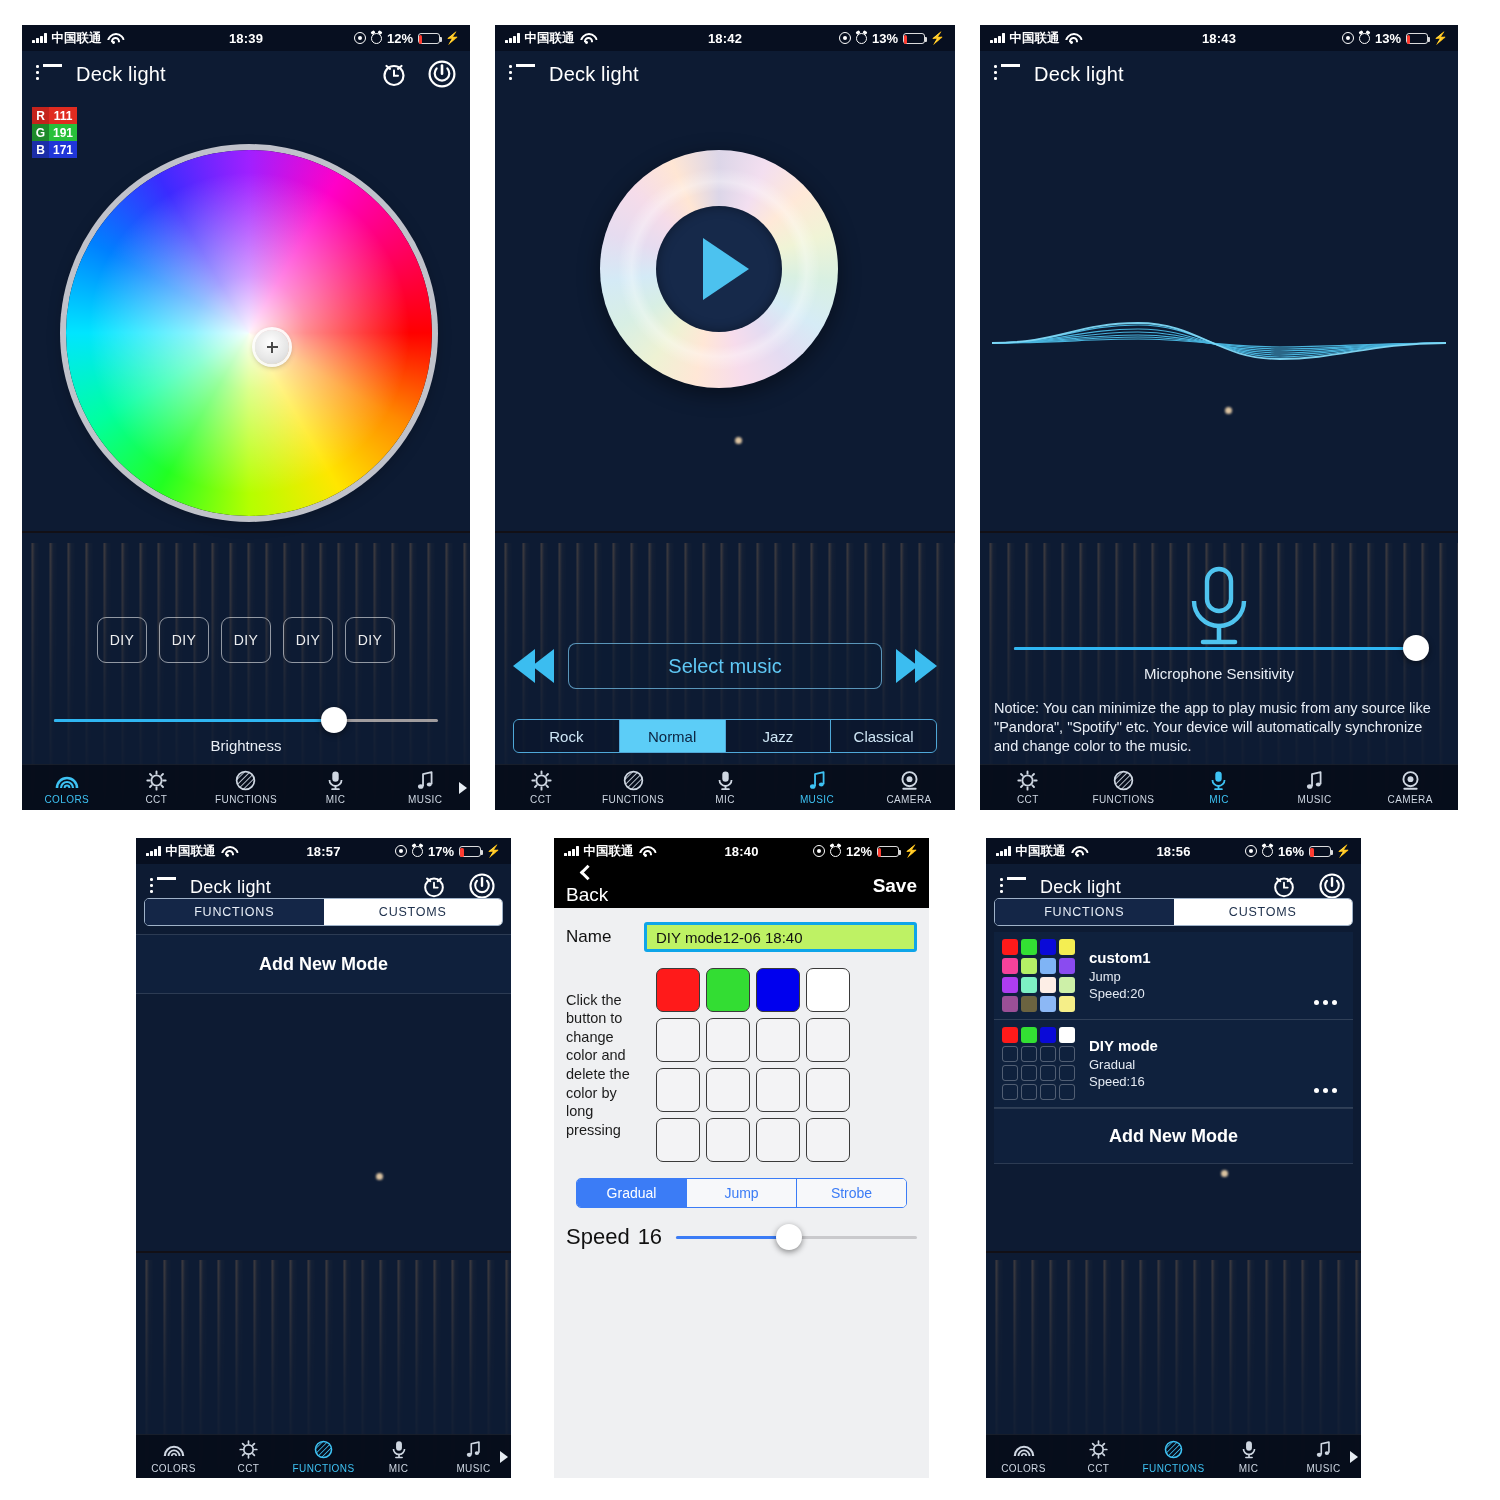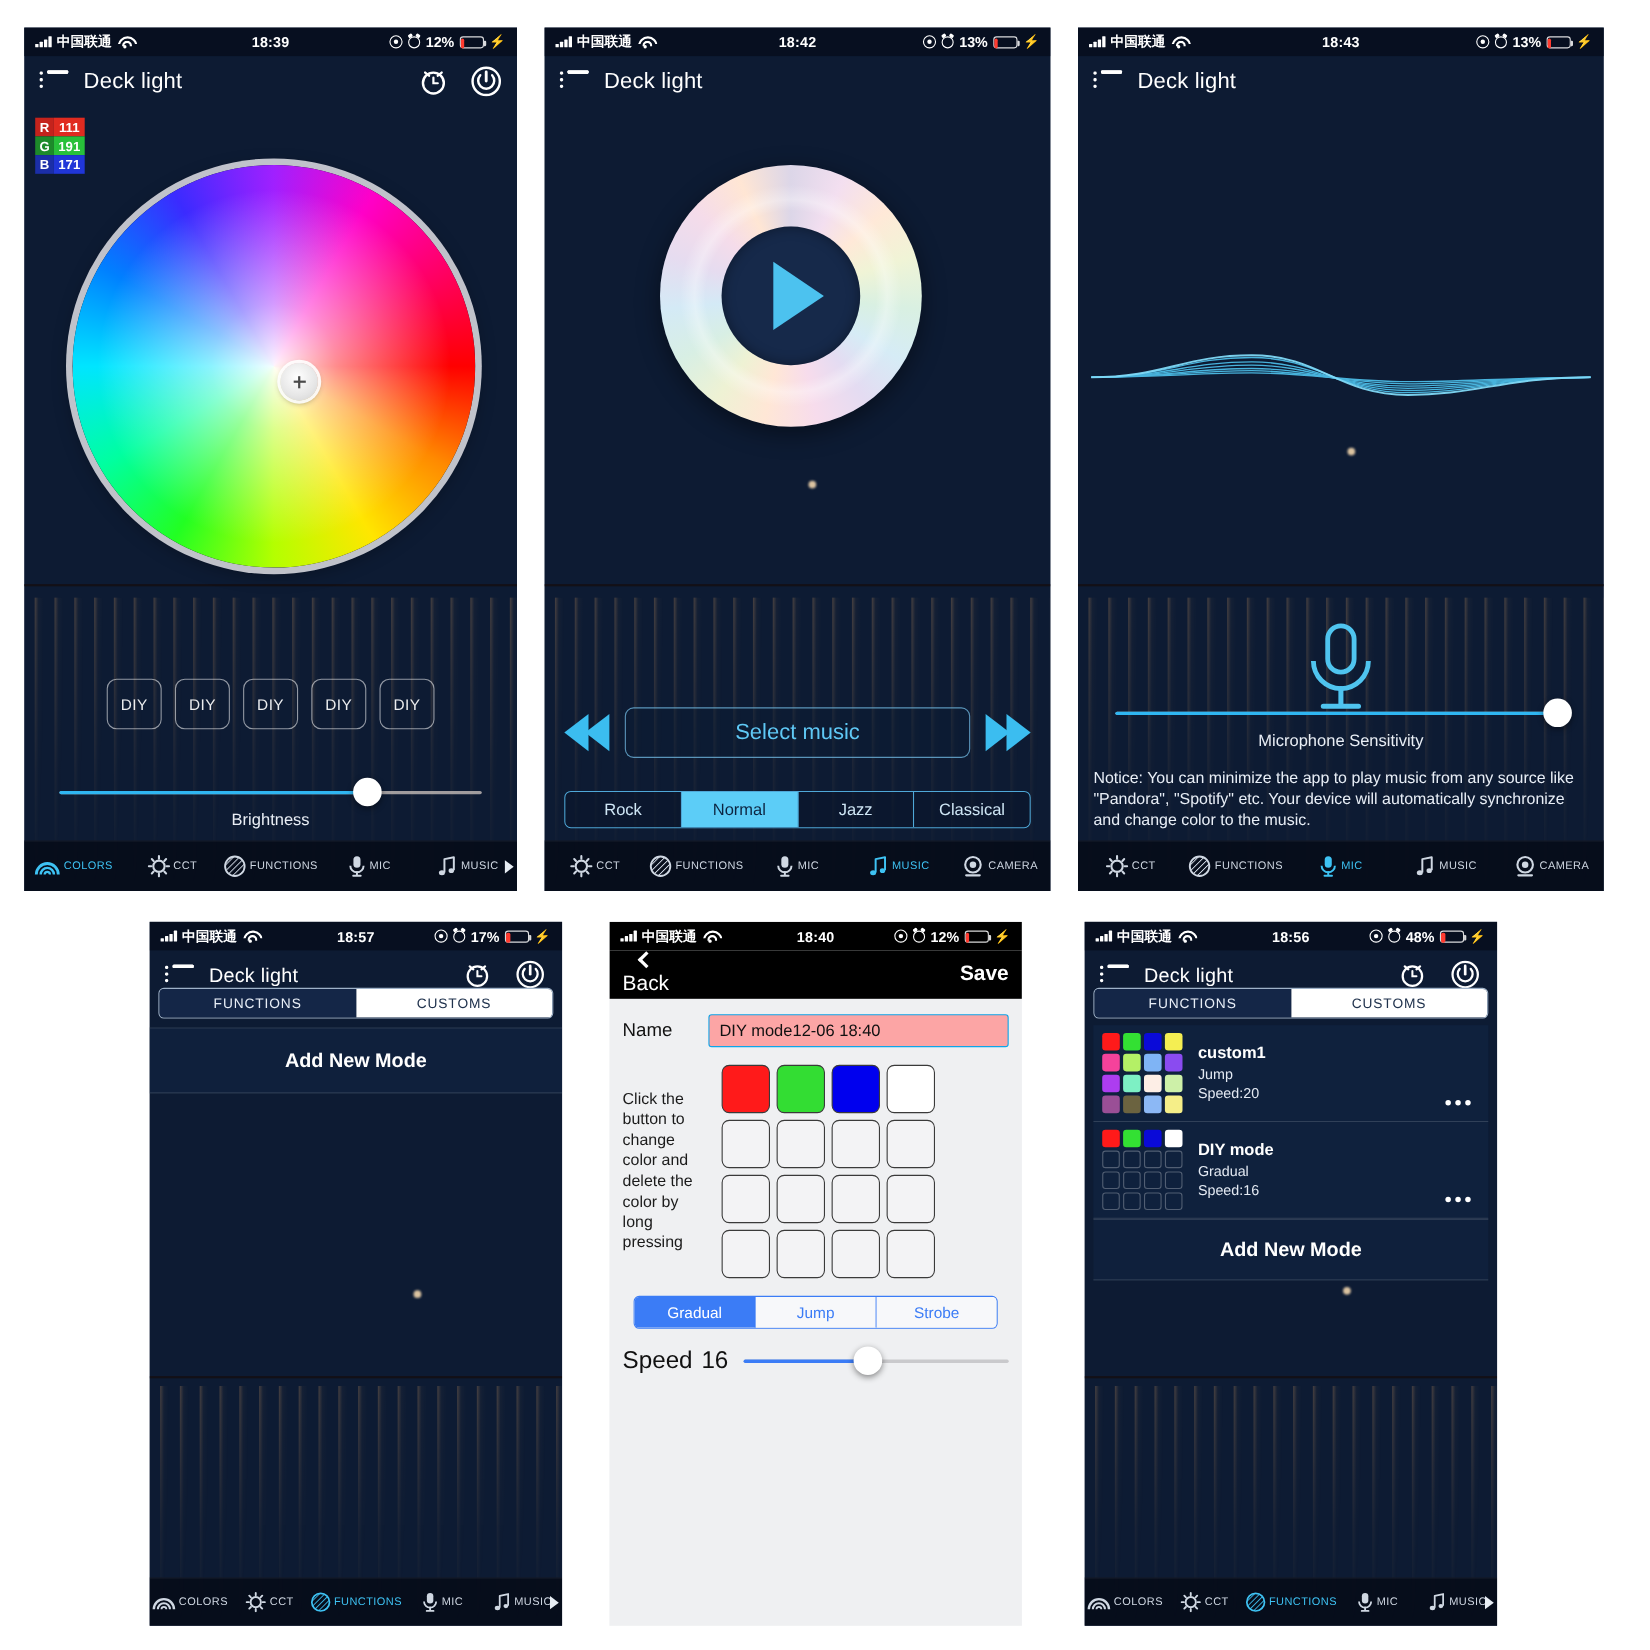--- a/index.html
+++ b/index.html
@@ -156,21 +156,21 @@
   .knob{position:absolute;width:26px;height:26px;border-radius:50%;background:#fff;box-shadow:0 2px 6px rgba(0,0,0,.45);}
   .slider-label{position:absolute;z-index:5;text-align:center;color:#e9eef5;font-size:15px;}
 
   
   .tabbar{
     position:absolute;left:0;right:0;bottom:0;height:46px;z-index:6;
     background:rgba(6,12,26,.93);
     display:flex;align-items:center;border-top:1px solid rgba(255,255,255,.07);
   }
   .tabbar.wide5 .tab{flex:1}
-  .tab{display:flex;flex-direction:row;align-items:center;justify-content:center;gap:3px;color:#cfd7e2;}
+  .tab{display:flex;flex-direction:column;align-items:center;justify-content:space-between;gap:3px;color:#cfd7e2;}
   .tab .lbl{font-size:10px;letter-spacing:.4px;}
   .tab.active{color:#3ec2f3;}
   .tab-ic{height:21px;display:flex;align-items:center;justify-content:center;}
   .tab-arrow{position:absolute;right:3px;top:50%;transform:translateY(-50%);
     width:0;height:0;border-left:8px solid #e7edf4;border-top:6px solid transparent;border-bottom:6px solid transparent;}
 
   
   .disc{position:absolute;border-radius:50%;
     background:
       conic-gradient(from 0deg,
@@ -234,21 +234,21 @@
   .dots i{width:5px;height:5px;border-radius:50%;background:#fff;display:block;}
 
   
   .ios-light{background:#eff0f2;}
   .ios-nav{height:44px;background:#000;color:#fff;display:flex;align-items:center;padding:0 12px;position:relative;z-index:5;}
   .ios-nav .back{display:flex;align-items:center;gap:6px;font-size:19px;flex-direction:column;}
   .chev{width:11px;height:11px;border-left:3px solid #fff;border-bottom:3px solid #fff;transform:rotate(45deg);}
   .ios-nav .save{margin-left:auto;font-size:19px;font-weight:bold;}
   .form-row{display:flex;align-items:center;padding:0 12px;margin-top:14px;}
   .form-label{font-size:17px;color:#111;width:78px;}
-  .name-input{flex:1;height:30px;background:#fca5a5;border:1px solid #0ea5e9;border-radius:3px;
+  .name-input{flex:1;height:30px;background:#bef264;border:3px solid #0ea5e9;border-radius:3px;
     display:flex;align-items:center;padding:0 9px;font-size:15px;color:#111;}
   .editor-body{display:flex;padding:0 12px;margin-top:16px;gap:14px;}
   .hint{width:76px;font-size:14.5px;color:#1b1b1b;line-height:1.28;align-self:center;}
   .cell-grid{display:grid;grid-template-columns:repeat(4,44px);grid-auto-rows:44px;gap:6px;}
   .cell{border:1.6px solid #3a3a3a;border-radius:7px;background:#f3f3f5;}
   .seg3{display:flex;height:30px;margin:16px 22px 0 22px;border:1px solid #3b7cf6;border-radius:5px;overflow:hidden;}
   .seg3 .s{flex:1;display:flex;align-items:center;justify-content:center;font-size:14px;color:#3b7cf6;border-right:1px solid #3b7cf6;background:#f7f8fa;}
   .seg3 .s:last-child{border-right:none;}
   .seg3 .s.on{background:#3b7cf6;color:#fff;}
   .speed-row{display:flex;align-items:center;padding:0 12px;margin-top:16px;gap:14px;}
@@ -894,21 +894,21 @@
           </div>
         <span class="carrier">中国联通</span>
         <span class="wifi">
             <span class="wifi-dot"></span>
           </span>
       </div>
       <div class="sb-mid">18:56</div>
       <div class="sb-right">
         <span class="loc-ic"></span>
         <span class="alarm-ic"></span>
-        <span>48%</span>
+        <span>16%</span>
         <span class="battery">
             <span class="fill" style="width:18%"></span>
           </span>
         <span class="bolt">⚡</span>
       </div>
     </div>
 
     <div class="appbar">
       <div class="menu-ic">
           <b></b>

